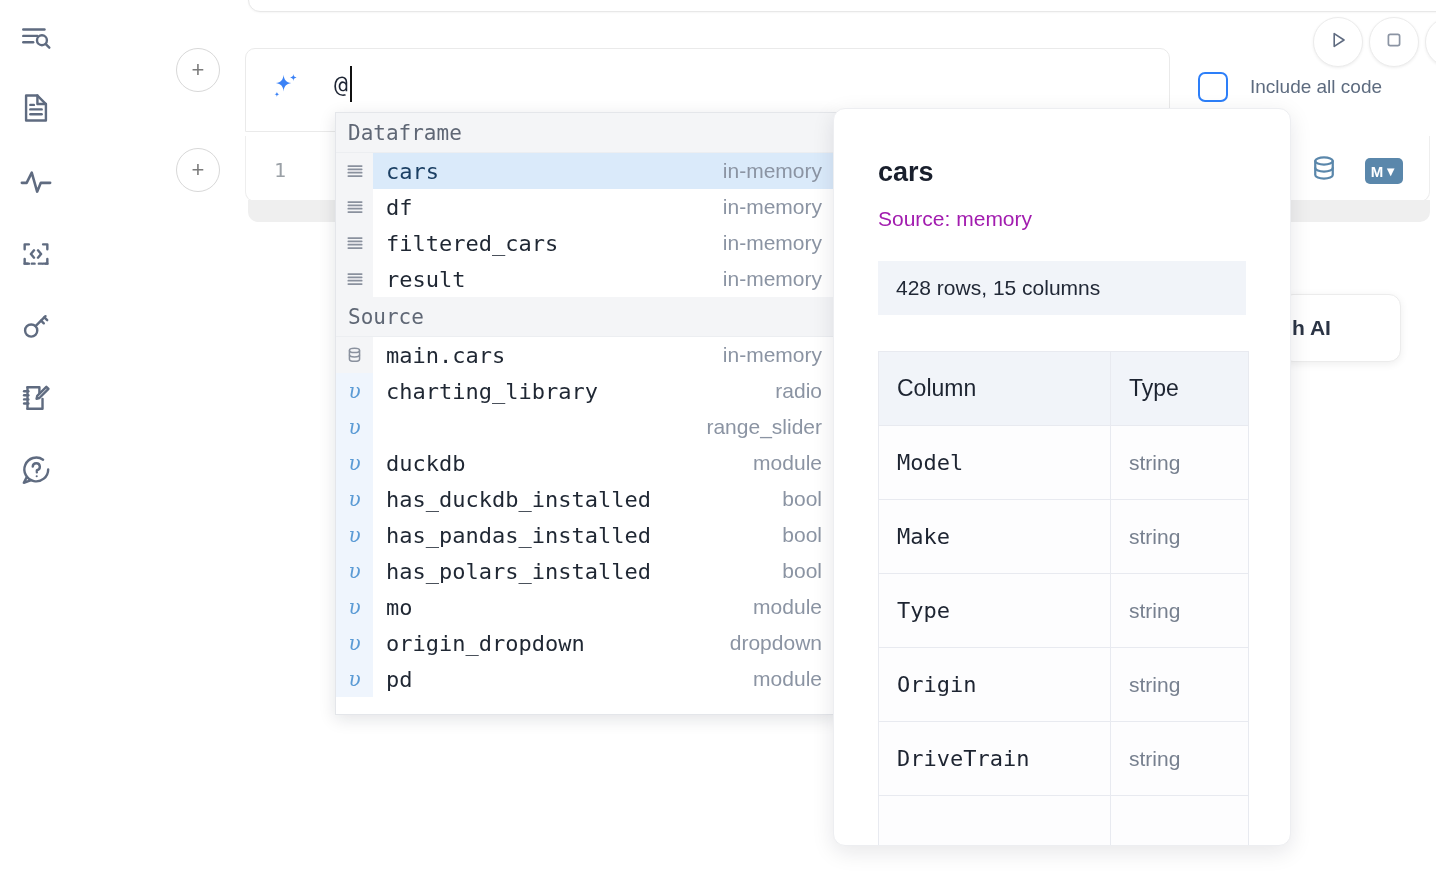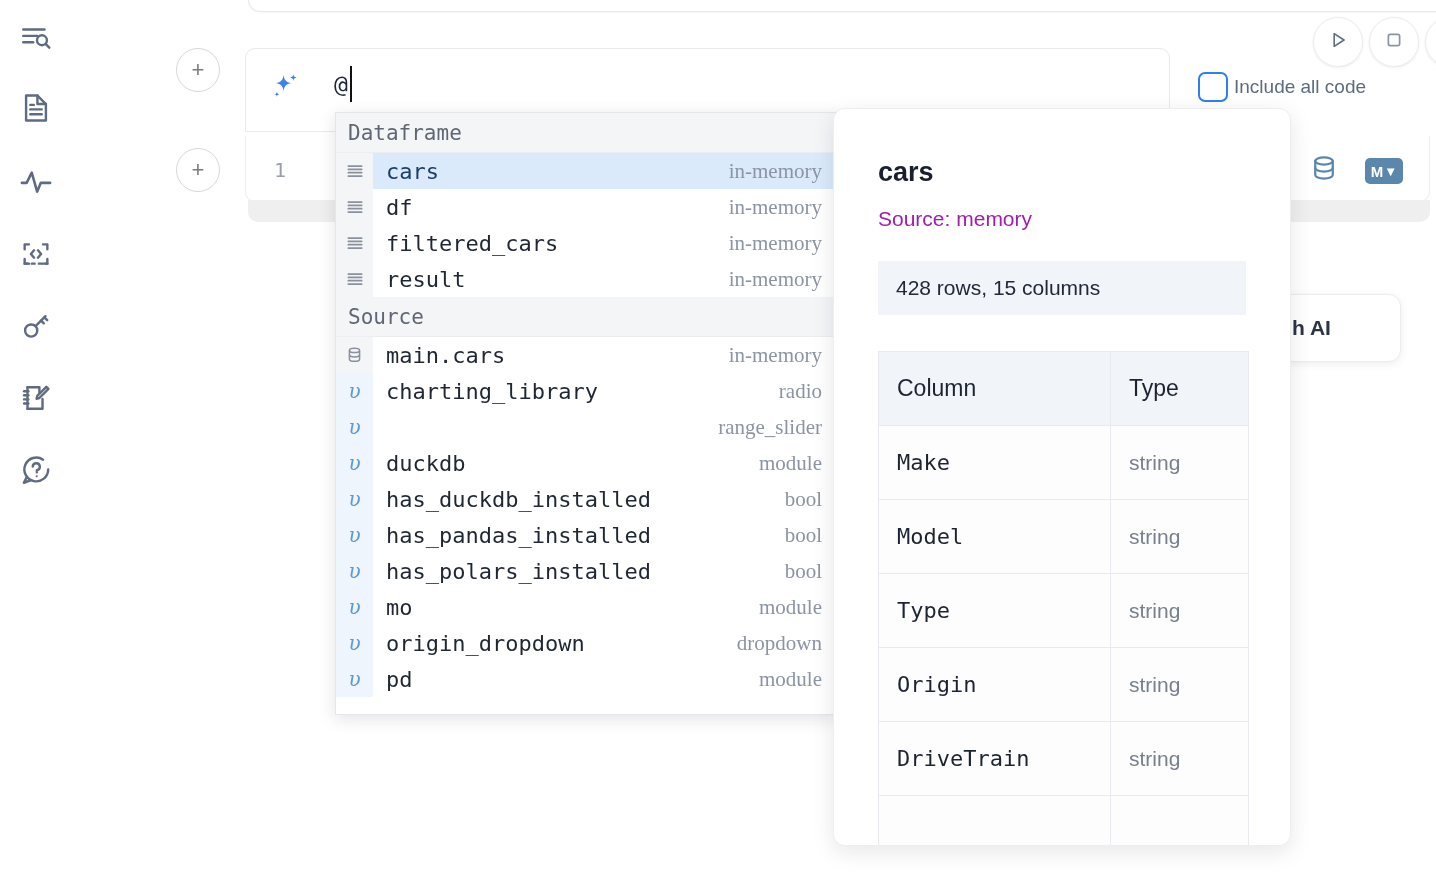--- a/index.html
+++ b/index.html
@@ -59,21 +59,21 @@
   .circ-btn{
     position:absolute;width:50px;height:50px;border-radius:50%;
     background:#ffffff;border:1px solid #ececec;
     box-shadow:0 1px 3px rgba(0,0,0,.07);
     display:flex;align-items:center;justify-content:center;
     box-sizing:border-box;cursor:pointer;z-index:9;
   }
 
   
   #include-row{
-    position:absolute;left:1198px;top:72px;display:flex;align-items:center;gap:6px;z-index:8;
+    position:absolute;left:1198px;top:72px;display:flex;align-items:center;gap:22px;z-index:8;
   }
   #include-box{
     width:30px;height:30px;border:2px solid #2d7ff9;border-radius:7px;background:#fff;
     box-sizing:border-box;cursor:pointer;
   }
   #include-label{font-size:19px;color:#5d6b7f;white-space:nowrap;}
 
   
   #code-cell{
     position:absolute;left:245px;top:136px;width:1185px;height:66px;
@@ -137,21 +137,21 @@
     font-family:"DejaVu Serif","Liberation Serif",serif;
     font-style:italic;font-size:20px;color:#5b9bd5;line-height:1;
   }
   .dd-name{
     font-family:"DejaVu Sans Mono","Liberation Mono",monospace;
     font-size:22px;color:#1f2733;padding-left:13px;white-space:nowrap;
   }
   .dd-row.sel .dd-name{color:#1b3f63;}
   .dd-kind{
     position:absolute;right:14px;
-    font-family:Liberation Serif, serif;
+    font-family:Liberation Sans, sans-serif;
     font-size:21px;color:#8b94a3;white-space:nowrap;
   }
 
   
   #preview{
     position:absolute;left:833px;top:108px;width:458px;height:738px;
     background:#ffffff;border:1px solid #edeef1;border-radius:12px;
     box-shadow:0 6px 22px rgba(16,24,40,.10);
     overflow:hidden;z-index:30;box-sizing:border-box;
   }
@@ -474,25 +474,25 @@
         <col class="c2">
       </colgroup>
     <thead>
         <tr>
       <th>Column</th>
       <th>Type</th>
     </tr>
       </thead>
     <tbody id="pv-tbody">
         <tr>
-          <td class="cname">Make</td>
+          <td class="cname">Model</td>
           <td class="ctype">string</td>
         </tr>
         <tr>
-          <td class="cname">Model</td>
+          <td class="cname">Make</td>
           <td class="ctype">string</td>
         </tr>
         <tr>
           <td class="cname">Type</td>
           <td class="ctype">string</td>
         </tr>
         <tr>
           <td class="cname">Origin</td>
           <td class="ctype">string</td>
         </tr>

